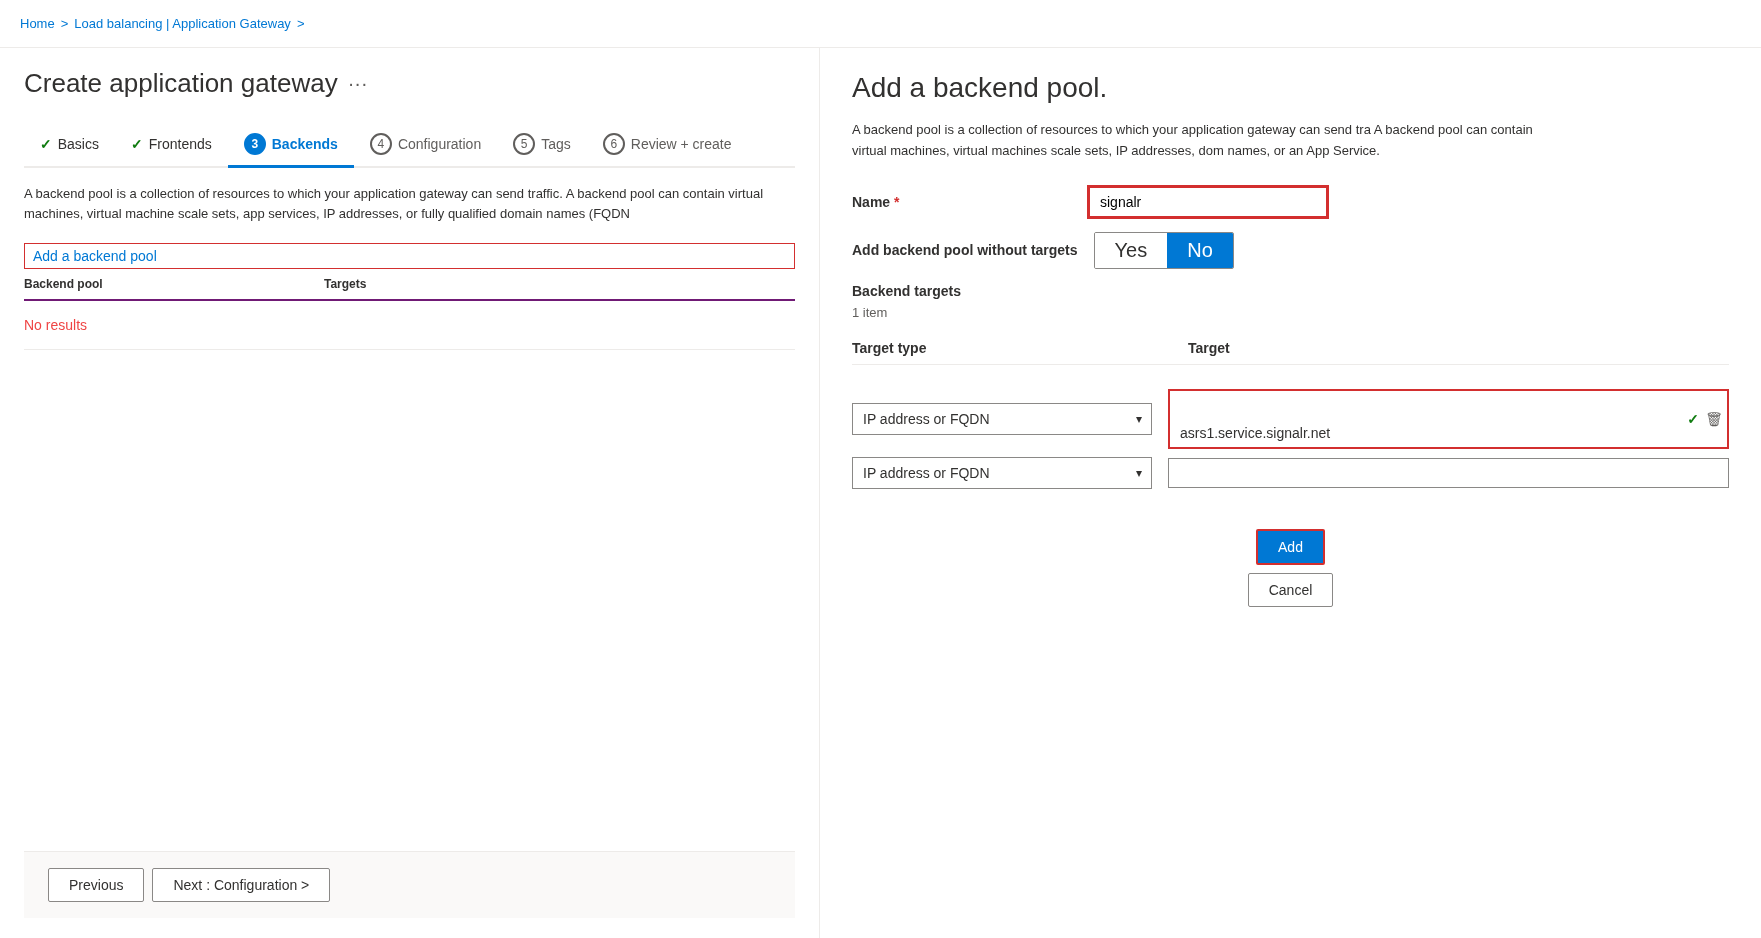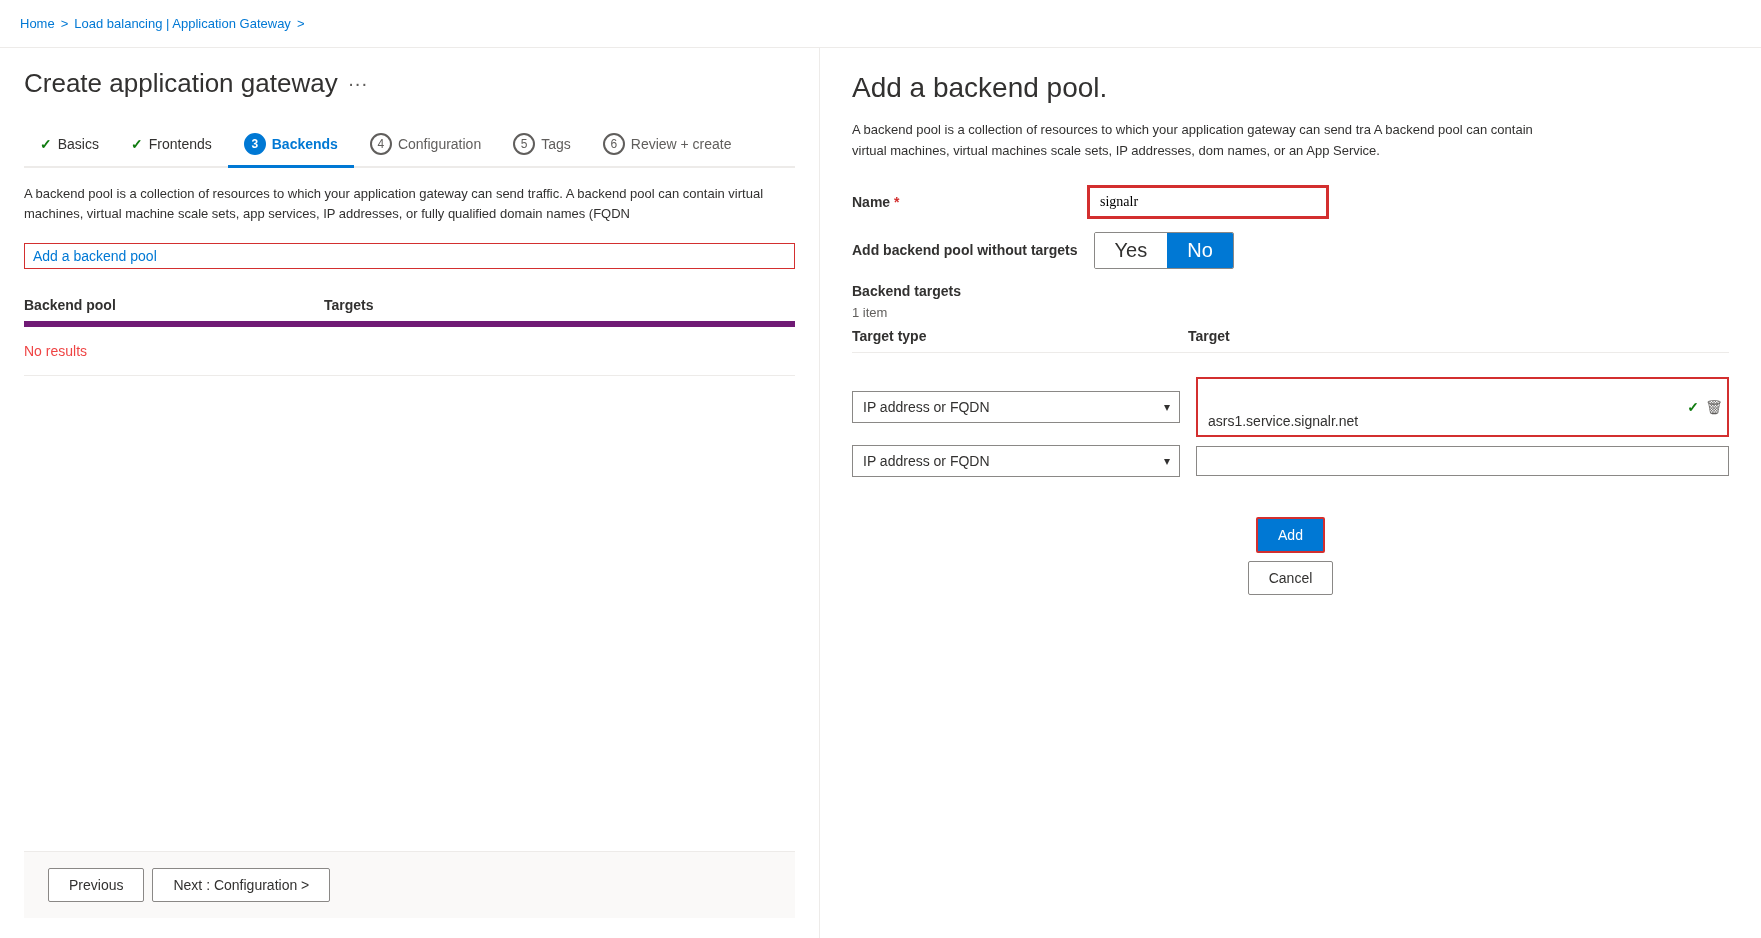--- a/index.html
+++ b/index.html
@@ -19,23 +19,23 @@
     .steps-nav { display: flex; align-items: center; gap: 0; margin: 20px 0 16px 0; border-bottom: 2px solid #edebe9; padding-bottom: 0; }
     .step { display: flex; align-items: center; gap: 6px; padding: 10px 16px; cursor: pointer; font-size: 14px; color: #605e5c; border-bottom: 3px solid transparent; margin-bottom: -2px; }
     .step.completed { color: #323130; }
     .step.active { color: #0078d4; border-bottom: 3px solid #0078d4; font-weight: 600; }
     .step .check { color: #107c10; font-weight: bold; }
     .step .num { width: 22px; height: 22px; border-radius: 50%; border: 2px solid #605e5c; display: flex; align-items: center; justify-content: center; font-size: 12px; }
     .step.active .num { background: #0078d4; color: #fff; border-color: #0078d4; }
 
     .description-text { font-size: 13px; color: #323130; line-height: 1.5; margin-bottom: 20px; }
 
-    .add-backend-link { color: #0078d4; font-size: 14px; cursor: pointer; border: 1.5px solid #d32f2f; padding: 4px 8px; display: inline-block; margin-bottom: 20px; text-decoration: none; }
-
-    .table-header { display: flex; gap: 0; padding: 8px 0; border-bottom: 6px solid #701a75; font-weight: 600; font-size: 14px; }
+    .add-backend-link { color: #0078d4; font-size: 14px; cursor: pointer; border: 1.5px solid #d32f2f; padding: 4px 8px; display: inline-block; text-decoration: none; }
+
+    .table-header { display: flex; gap: 0; padding: 8px 0; border-bottom: 2px solid #701a75; font-weight: 600; font-size: 12px; }
     .col-pool { width: 300px; }
     .col-targets { flex: 1; }
 
     .no-results { padding: 16px 0; color: #ef4444; font-size: 14px; border-bottom: 1px solid #edebe9; }
 
     .bottom-bar { display: flex; align-items: center; gap: 8px; padding: 16px 24px; border-top: 1px solid #edebe9; background: #faf9f8; }
     .btn { padding: 8px 20px; border: 1px solid #8a8886; background: #fff; cursor: pointer; font-size: 14px; border-radius: 2px; color: #323130; }
     .btn-primary { background: #0078d4; color: #fff; border-color: #0078d4; }
 
     
@@ -46,27 +46,27 @@
     .form-row { display: flex; align-items: center; margin-bottom: 14px; gap: 16px; }
     .form-label { font-size: 14px; font-weight: 600; min-width: 220px; }
     .form-label .req { color: #d32f2f; }
     .form-input { border: 1px solid #d32f2f; padding: 6px 10px; font-size: 14px; width: 240px; outline: none; box-shadow: 0 0 0 1px #d32f2f; }
 
     .toggle-group { display: flex; border: 1px solid #8a8886; border-radius: 2px; overflow: hidden; }
     .toggle-btn { padding: 6px 20px; font-size: 20px; cursor: pointer; background: #fff; border: none; color: #323130; }
     .toggle-btn.active { background: #0078d4; color: #fff; }
 
     .section-title { font-weight: 600; font-size: 14px; margin-bottom: 6px; }
-    .item-count { font-size: 13px; color: #605e5c; }
+    .item-count { font-size: 13px; color: #605e5c; margin-bottom: 12px; }
     .targets-header { display: flex; gap: 16px; padding: 8px 0; font-weight: 600; font-size: 14px; border-bottom: 1px solid #edebe9; margin-bottom: 24px; }
     .col-type { width: 320px; }
     .col-target { flex: 1; }
 
     .target-row { display: flex; gap: 16px; align-items: center; margin-bottom: 8px; }
-    .select-wrapper { position: relative; width: 328px; }
+    .select-wrapper { position: relative; width: 300px; }
     .select-wrapper select { width: 100%; padding: 7px 32px 7px 10px; font-size: 14px; border: 1px solid #8a8886; appearance: none; background: #fff; cursor: pointer; color: #323130; }
     .select-wrapper .chevron { position: absolute; right: 10px; top: 50%; transform: translateY(-50%); font-size: 12px; pointer-events: none; color: #323130; }
 
     .target-input-wrapper { flex: 1; position: relative; border: 2px solid #d32f2f; display: flex; align-items: center; }
     .target-input-wrapper input { width: 100%; padding: 6px 40px 6px 10px; font-size: 14px; border: none; outline: none; color: #323130; margin-top: 28px; }
     .target-input-wrapper .check-icon { position: absolute; right: 28px; color: #107c10; font-weight: bold; }
     .target-input-wrapper .trash-icon { position: absolute; right: 4px; cursor: pointer; color: #605e5c; }
     .target-input { flex: 1; }
     .target-input input { width: 100%; padding: 6px 10px; font-size: 14px; border: 1px solid #8a8886; outline: none; color: #323130; }
 
@@ -140,21 +140,21 @@
   </div>
 
   <div class="right-panel">
     <h2 class="panel-title">Add a backend pool.</h2>
     <p class="panel-desc">A backend pool is a collection of resources to which your application gateway can send tra A backend pool can contain virtual machines, virtual machines scale sets, IP addresses, dom names, or an App Service.</p>
 
     <div class="form-row">
       <label class="form-label">
         <span>Name</span> <span class="req">*</span>
       </label>
-      <input type="text" class="form-input" value="signalr" style="border: 2px solid rgb(211, 47, 47); box-shadow: rgb(211, 47, 47) 0px 0px 0px 1px; font-family: Liberation Serif, serif;">
+      <input type="text" class="form-input" value="signalr" style="border: 2px solid rgb(211, 47, 47); box-shadow: rgb(211, 47, 47) 0px 0px 0px 1px;">
     </div>
 
     <div class="form-row">
       <label class="form-label">Add backend pool without targets</label>
       <div class="toggle-group">
         <button class="toggle-btn">Yes</button>
         <button class="toggle-btn active">No</button>
       </div>
     </div>
 

